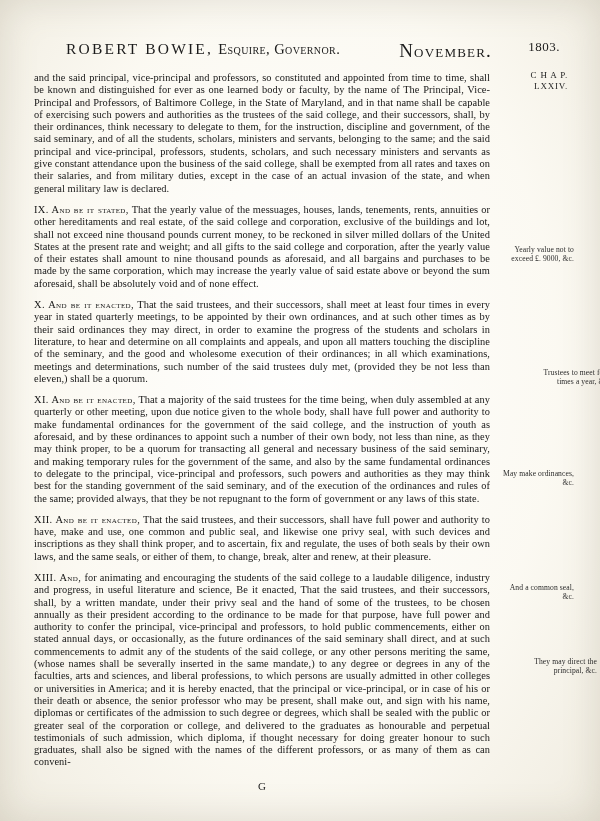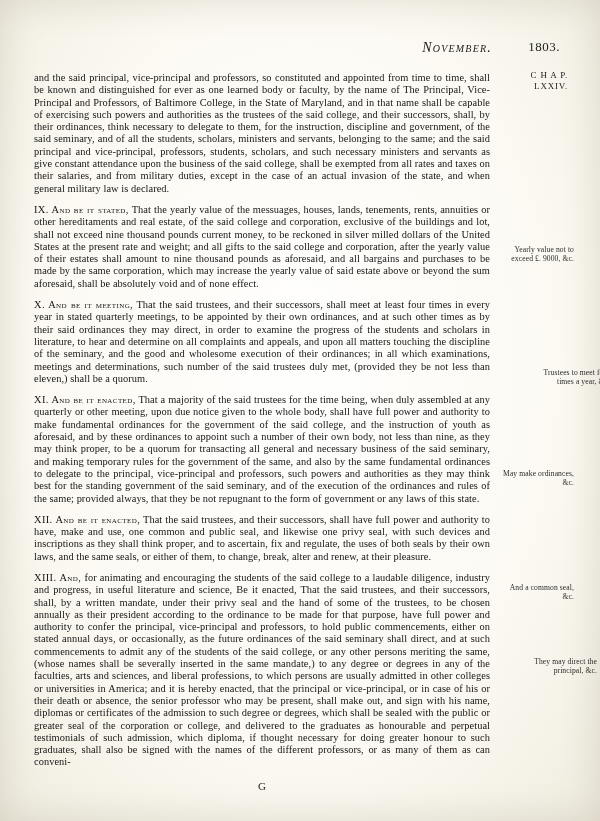--- a/index.html
+++ b/index.html
@@ -51,25 +51,24 @@
     letter-spacing: 1.6px;
     color: #1b1b1b;
     font-variant: small-caps;
     white-space: nowrap;
   }
   .hdr-title .big { font-size: 15.5px; letter-spacing: 2.2px; }
   .hdr-month {
     position: absolute;
     right: 74px;
     top: 2px;
-    font-size: 14px;
+    font-size: 19px;
     letter-spacing: 1.2px;
     font-variant: small-caps;
     color: #1b1b1b;
-    font-style: italic;
   }
   .hdr-year {
     position: absolute;
     right: 6px;
     top: 1px;
     font-size: 13px;
     color: #1b1b1b;
     letter-spacing: 0.5px;
   }
   .chap {
@@ -122,37 +121,41 @@
 </style>
 </head>
 <body>
 
 <div class="page">
   <div class="paper-edge"></div>
 
   <div class="content">
 
     <div class="header">
+      <div class="hdr-title">
+        <span class="big">ROBERT BOWIE,</span>
+        <span class="sc">Esquire, Governor.</span>
+      </div>
       <div class="hdr-month">November.</div>
       <div class="hdr-year">1803.</div>
     </div>
 
     <div class="chap">C H A P. LXXIV.</div>
 
     <div class="col">
 
       <p class="para">and the said principal, vice-principal and professors, so constituted and appointed from time to time, shall be known and distinguished for ever as one learned body or faculty, by the name of The Principal, Vice-Principal and Professors, of Baltimore College, in the State of Maryland, and in that name shall be capable of exercising such powers and authorities as the trustees of the said college, and their successors, shall, by their ordinances, think necessary to delegate to them, for the instruction, discipline and government, of the said seminary, and of all the students, scholars, ministers and servants, belonging to the same; and the said principal and vice-principal, professors, students, scholars, and such necessary ministers and servants as give constant attendance upon the business of the said college, shall be exempted from all rates and taxes on their salaries, and from military duties, except in the case of an actual invasion of the state, and when general military law is declared.</p>
 
       <p class="para">
         <span class="sc">IX. And be it stated,</span>
         <span>That the yearly value of the messuages, houses, lands, tenements, rents, annuities or other hereditaments and real estate, of the said college and corporation, exclusive of the buildings and lot, shall not exceed nine thousand pounds current money, to be reckoned in silver milled dollars of the United States at the present rate and weight; and all gifts to the said college and corporation, after the yearly value of their estates shall amount to nine thousand pounds as aforesaid, and all bargains and purchases to be made by the same corporation, which may increase the yearly value of said estate above or beyond the sum aforesaid, shall be absolutely void and of none effect.</span>
       </p>
 
       <p class="para">
-        <span class="sc">X. And be it meeting,</span>
+        <span class="sc">X. And be it enacted,</span>
         <span>That the said trustees, and their successors, shall meet at least four times in every year in stated quarterly meetings, to be appointed by their own ordinances, and at such other times as by their said ordinances they may direct, in order to examine the progress of the students and scholars in literature, to hear and determine on all complaints and appeals, and upon all matters touching the discipline of the seminary, and the good and wholesome execution of their ordinances; in all which examinations, meetings and determinations, such number of the said trustees duly met, (provided they be not less than eleven,) shall be a quorum.</span>
       </p>
 
       <p class="para">
         <span class="sc">XI. And be it enacted,</span>
         <span>That a majority of the said trustees for the time being, when duly assembled at any quarterly or other meeting, upon due notice given to the whole body, shall have full power and authority to make fundamental ordinances for the government of the said college, and the instruction of youth as aforesaid, and by these ordinances to appoint such a number of their own body, not less than nine, as they may think proper, to be a quorum for transacting all general and necessary business of the said seminary, and making temporary rules for the government of the same, and also by the same fundamental ordinances to delegate to the principal, vice-principal and professors, such powers and authorities as they may think best for the standing government of the said seminary, and of the execution of the ordinances and rules of the same; provided always, that they be not repugnant to the form of government or any laws of this state.</span>
       </p>
 
       <p class="para">
         <span class="sc">XII. And be it enacted,</span>

